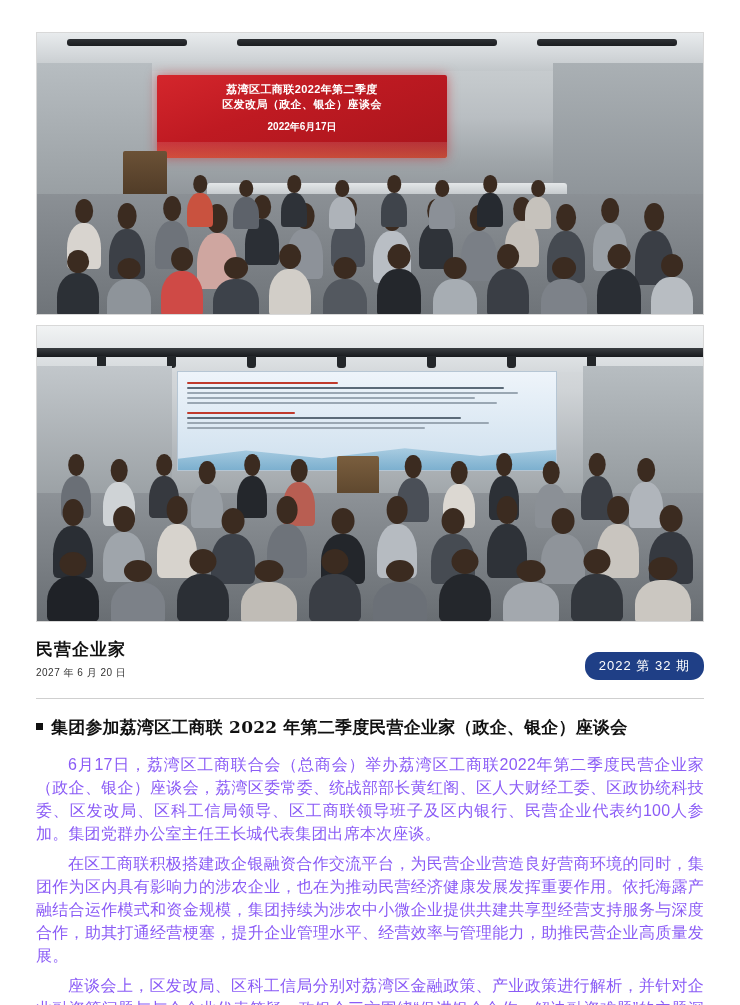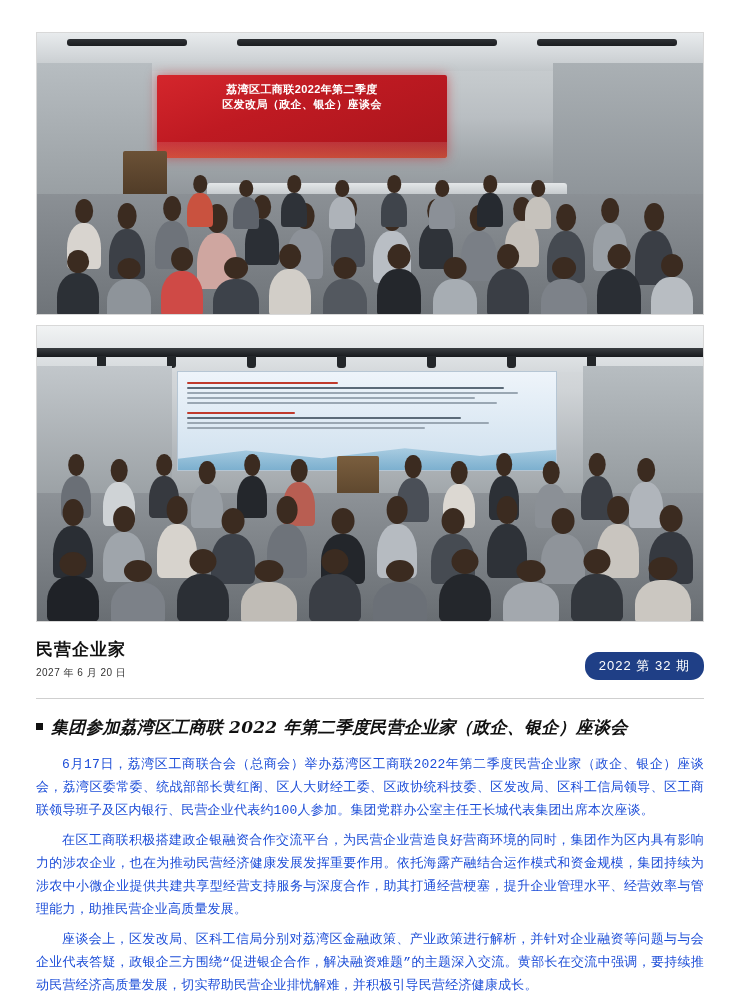--- a/index.html
+++ b/index.html
@@ -190,43 +190,42 @@
     background: #cfcfcf;
     margin: 0 0 16px 0;
   }
 
   
   .headline {
     display: flex;
     align-items: flex-start;
     gap: 8px;
     margin-bottom: 14px;
-    font-style: italic;
   }
   .bullet {
     width: 7px; height: 7px;
     background: #111;
     margin-top: 8px;
     flex: 0 0 auto;
   }
   .headline-text {
     font-family: "DejaVu Serif", "Liberation Serif", serif;
     font-size: 17px;
     font-weight: bold;
     line-height: 24px;
     letter-spacing: 0.2px;
     color: #111;
   }
   .para {
-    font-family: Liberation Mono, monospace;
-    font-size: 13px;
+    font-family: Liberation Sans, sans-serif;
+    font-size: 16px;
     line-height: 23px;
     text-align: justify;
     text-indent: 2em;
-    color: #1d4ed8;
+    color: #8b5cf6;
     margin: 0 0 7px 0;
     letter-spacing: 0.2px;
   }
 </style>
 </head>
 <body>
 
 <div class="page">
 
   <div class="photo photo-1">
@@ -234,20 +233,21 @@
     <div class="p1-ceiling"></div>
     <div class="p1-lightbar" style="left:30px;width:120px;"></div>
     <div class="p1-lightbar" style="left:200px;width:260px;"></div>
     <div class="p1-lightbar" style="left:500px;width:140px;"></div>
     <div class="p1-wallL"></div>
     <div class="p1-wallR"></div>
 
     <div class="p1-screen">
       <div class="l1">荔湾区工商联2022年第二季度</div>
       <div class="l2">区发改局（政企、银企）座谈会</div>
+      <div class="l3">2022年6月17日</div>
       <div class="deco"></div>
     </div>
 
     <div class="p1-podium"></div>
     <div class="p1-table"></div>
     <div class="p1-floor"></div>
 
     <div class="crowd">
       <span style="left:30px;  top:190px; width:34px; height:46px; background:#d8d4cf;"></span>
       <span style="left:72px;  top:196px; width:36px; height:50px; background:#3c4047;"></span>

